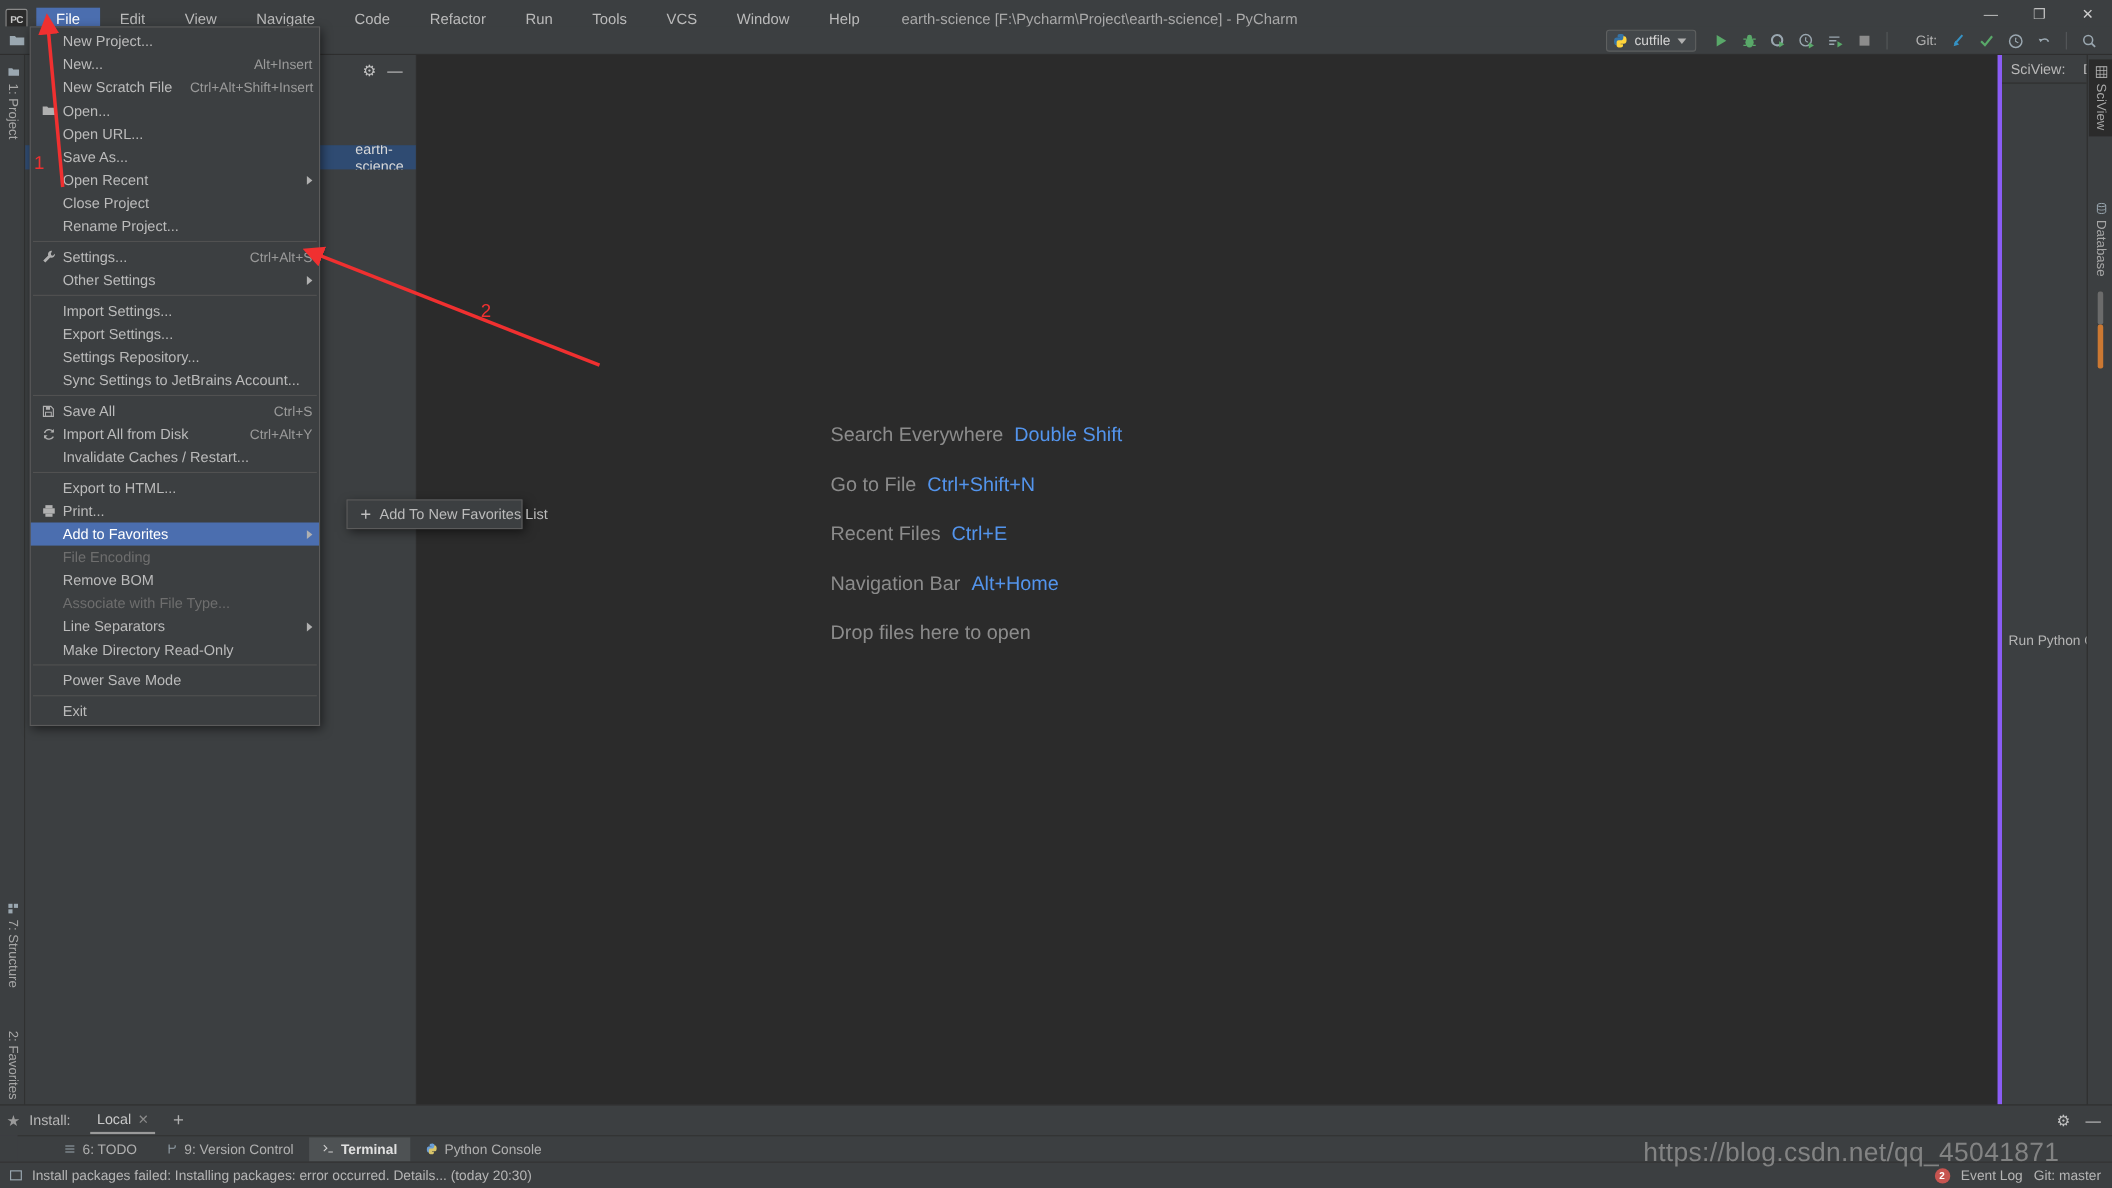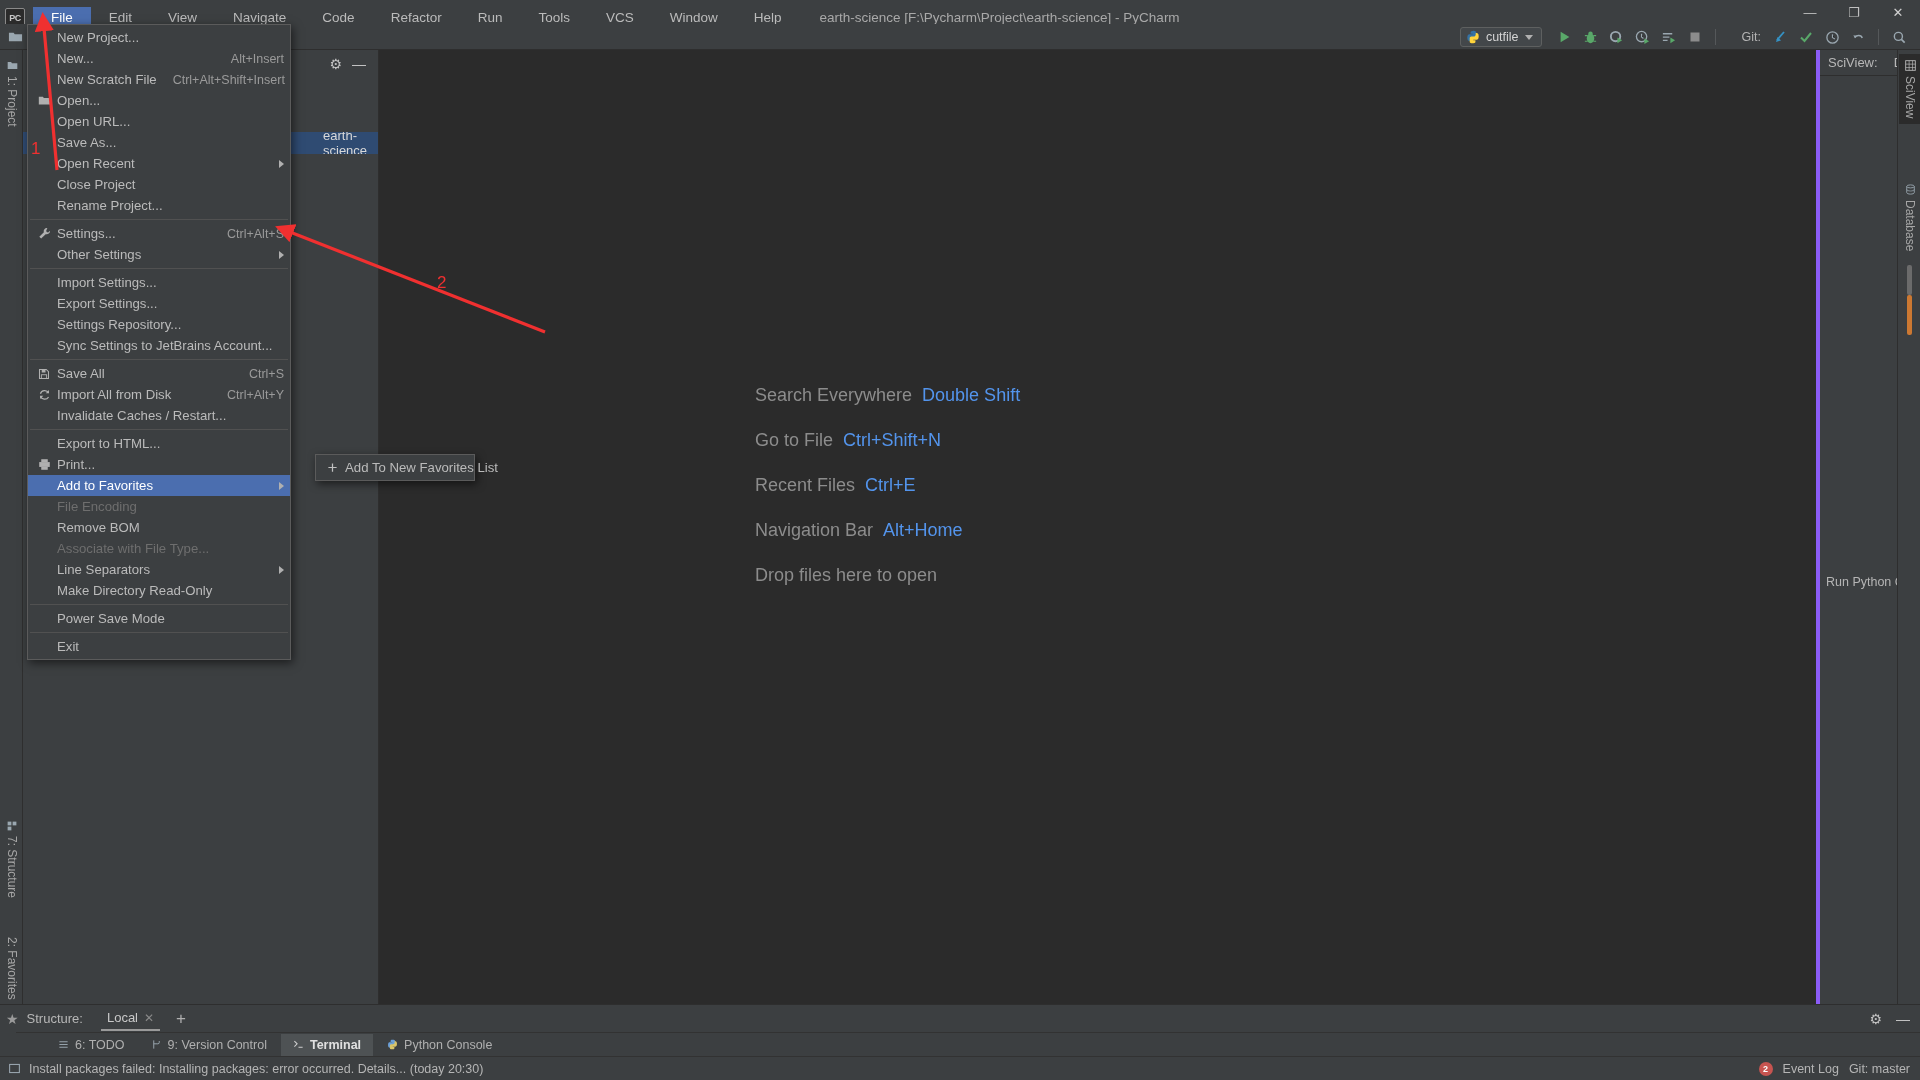--- a/index.html
+++ b/index.html
@@ -444,21 +444,21 @@
         <path fill="none" stroke="#9aa7b0" stroke-width="1.1" d="M2.5 8c0 1.2 2.5 2.2 5.5 2.2s5.5-1 5.5-2.2"></path>
       </svg>
       <span>Database</span>
     </div>
     <div class="scroll-grey"></div>
     <div class="scroll-orange"></div>
   </div>
 
   <div class="terminal-bar">
     <span class="term-star">★</span>
-    <span class="term-label">Structure:</span>
+    <span class="term-label">Install:</span>
     <div class="term-tab">
       <span>Local</span>
       <span class="term-close">✕</span>
     </div>
     <span class="term-plus">+</span>
     <div class="term-right">
       <span class="gear-icon">⚙</span>
       <span class="min-icon">—</span>
     </div>
   </div>
@@ -497,20 +497,21 @@
     </svg>
     <span class="status-msg">Install packages failed: Installing packages: error occurred. Details... (today 20:30)</span>
 
     <div class="status-right">
       <span class="evt-badge">2</span>
       <span class="evt-label">Event Log</span>
       <span class="git-status">Git: master</span>
     </div>
   </div>
 
+  <div class="watermark">https://blog.csdn.net/qq_45041871</div>
 
   <div class="dropdown">
 
     <div class="mrow">
       <span class="mrow-icon"></span>
       <span class="mrow-label">New Project...</span>
     </div>
     <div class="mrow">
       <span class="mrow-icon"></span>
       <span class="mrow-label">New...</span>

